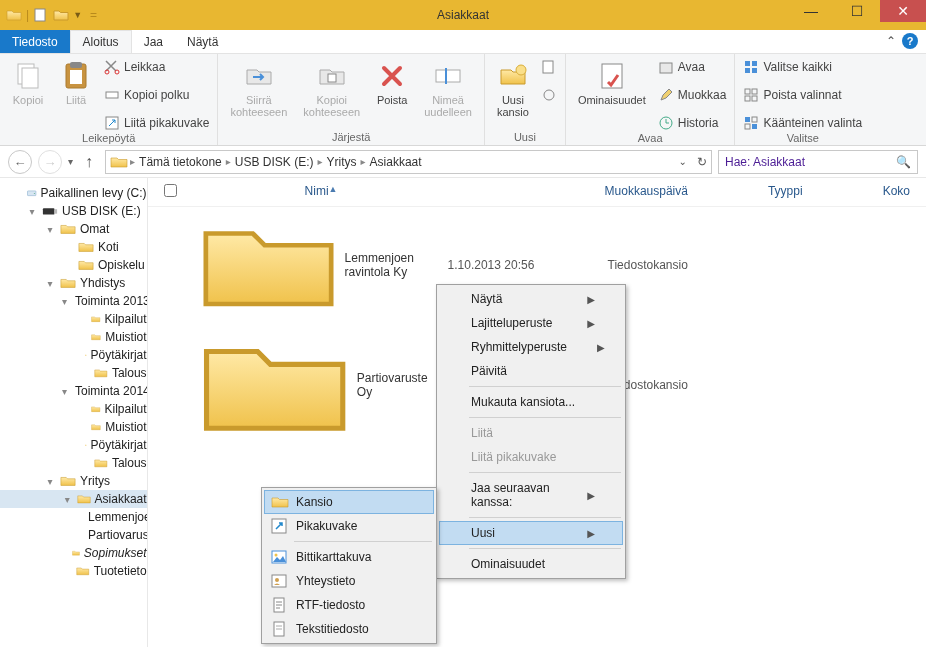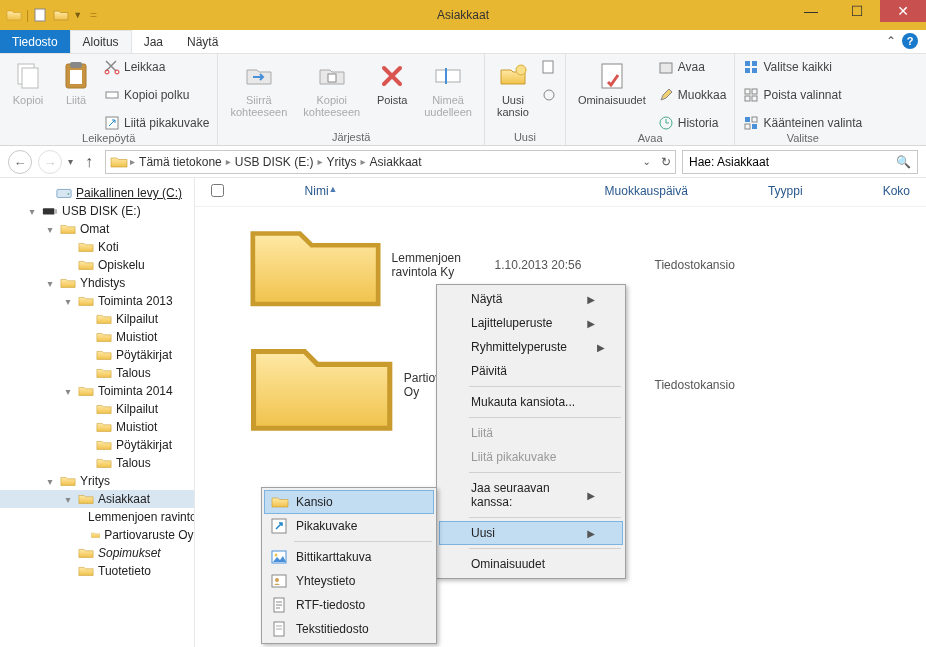--- a/index.html
+++ b/index.html
@@ -38,35 +38,35 @@
 
 
 .navrow { height: 32px; display: flex; align-items: center; padding: 0 8px; gap: 6px; border-bottom: 1px solid #e8e8e8; }
 .navbtn { width: 24px; height: 24px; border-radius: 50%; border: 1px solid #c8c8c8; display: flex; align-items: center; justify-content: center; color: #666; font-size: 13px; }
 .navbtn.disabled { color: #ccc; border-color: #e0e0e0; }
 .uparrow { width: 20px; height: 20px; display: flex; align-items: center; justify-content: center; color: #555; font-size: 16px; }
 .breadcrumb { flex: 1; height: 24px; border: 1px solid #c8c8c8; display: flex; align-items: center; padding: 0 4px; gap: 2px; }
 .breadcrumb .bc { display: flex; align-items: center; gap: 2px; font-size: 12px; color: #333; padding: 0 2px; }
 .breadcrumb .sep { color: #888; font-size: 10px; }
 .bc-end { margin-left: auto; display: flex; align-items: center; gap: 10px; color: #555; }
-.searchbox { width: 236px; height: 24px; border: 1px solid #c8c8c8; display: flex; align-items: center; padding: 0 6px; gap: 6px; color: #000000; }
+.searchbox { width: 200px; height: 24px; border: 1px solid #c8c8c8; display: flex; align-items: center; padding: 0 6px; gap: 6px; color: #4c1d95; }
 .searchbox .mag { margin-left: auto; }
 
 
 .content { display: flex; height: calc(647px - 30px - 24px - 92px - 32px); }
 .treeview { width: 278px; border-right: 1px solid #e8e8e8; overflow: auto; padding: 6px 0; position: relative; }
 .tree-item { display: flex; align-items: center; gap: 4px; padding: 2px 0 2px 0; font-size: 12px; color: #222; white-space: nowrap; }
 .tree-item .exp { width: 12px; color: #888; font-size: 10px; text-align: center; }
 .tree-item .ficon { width: 16px; height: 14px; }
 .tree-item.selected { background: #d8e6f2; }
 
 .listview { flex: 1; position: relative; }
 .list-header { display: flex; padding: 6px 16px; gap: 80px; color: #29588c; font-size: 12px; border-bottom: 1px solid #f0f0f0; }
 .list-header .col-check { width: 14px; }
-.list-header .col-name { width: 220px; display: flex; gap: 0; }
+.list-header .col-name { width: 220px; display: flex; gap: 0; margin-left: 47px; }
 .list-header .col { }
 .list-row { display: flex; align-items: center; padding: 3px 16px; gap: 20px; font-size: 12px; color: #333; }
 .list-row .rcheck { width: 14px; }
 .list-row .rname { width: 230px; display: flex; align-items: center; gap: 6px; }
 .list-row .rdate { width: 140px; color: #555; }
 .list-row .rtype { color: #555; }
 
 
 .contextmenu { position: absolute; background: #f0f0f0; border: 1px solid #a0a0a0; box-shadow: 2px 2px 4px rgba(0,0,0,0.25); padding: 2px; }
 .cm-item { padding: 5px 28px 5px 32px; font-size: 12px; color: #222; display: flex; align-items: center; justify-content: space-between; gap: 30px; position: relative; }
@@ -327,21 +327,21 @@
     </div>
   </div>
   <div class="searchbox">
     <span>Hae: Asiakkaat</span>
     <span class="mag">🔍</span>
   </div>
 </div>
 
 <div class="content">
   <div class="treeview" id="tree">
-      <div class="tree-item" style="padding-left: 40px; text-decoration: underline;">
+      <div class="tree-item" style="padding-left: 16px;">
         <span class="exp"> </span>
         <svg class="ficon" viewBox="0 0 18 14">
           <rect x="1" y="3" width="16" height="9" rx="1" fill="#d8e6f2" stroke="#7fa7c9"></rect>
           <circle cx="14" cy="8" r="1" fill="#5a8"></circle>
         </svg>
         <span>Paikallinen levy (C:)</span>
       </div>
       <div class="tree-item" style="padding-left: 26px;">
         <span class="exp">▾</span>
         <svg class="ficon" viewBox="0 0 18 14">

